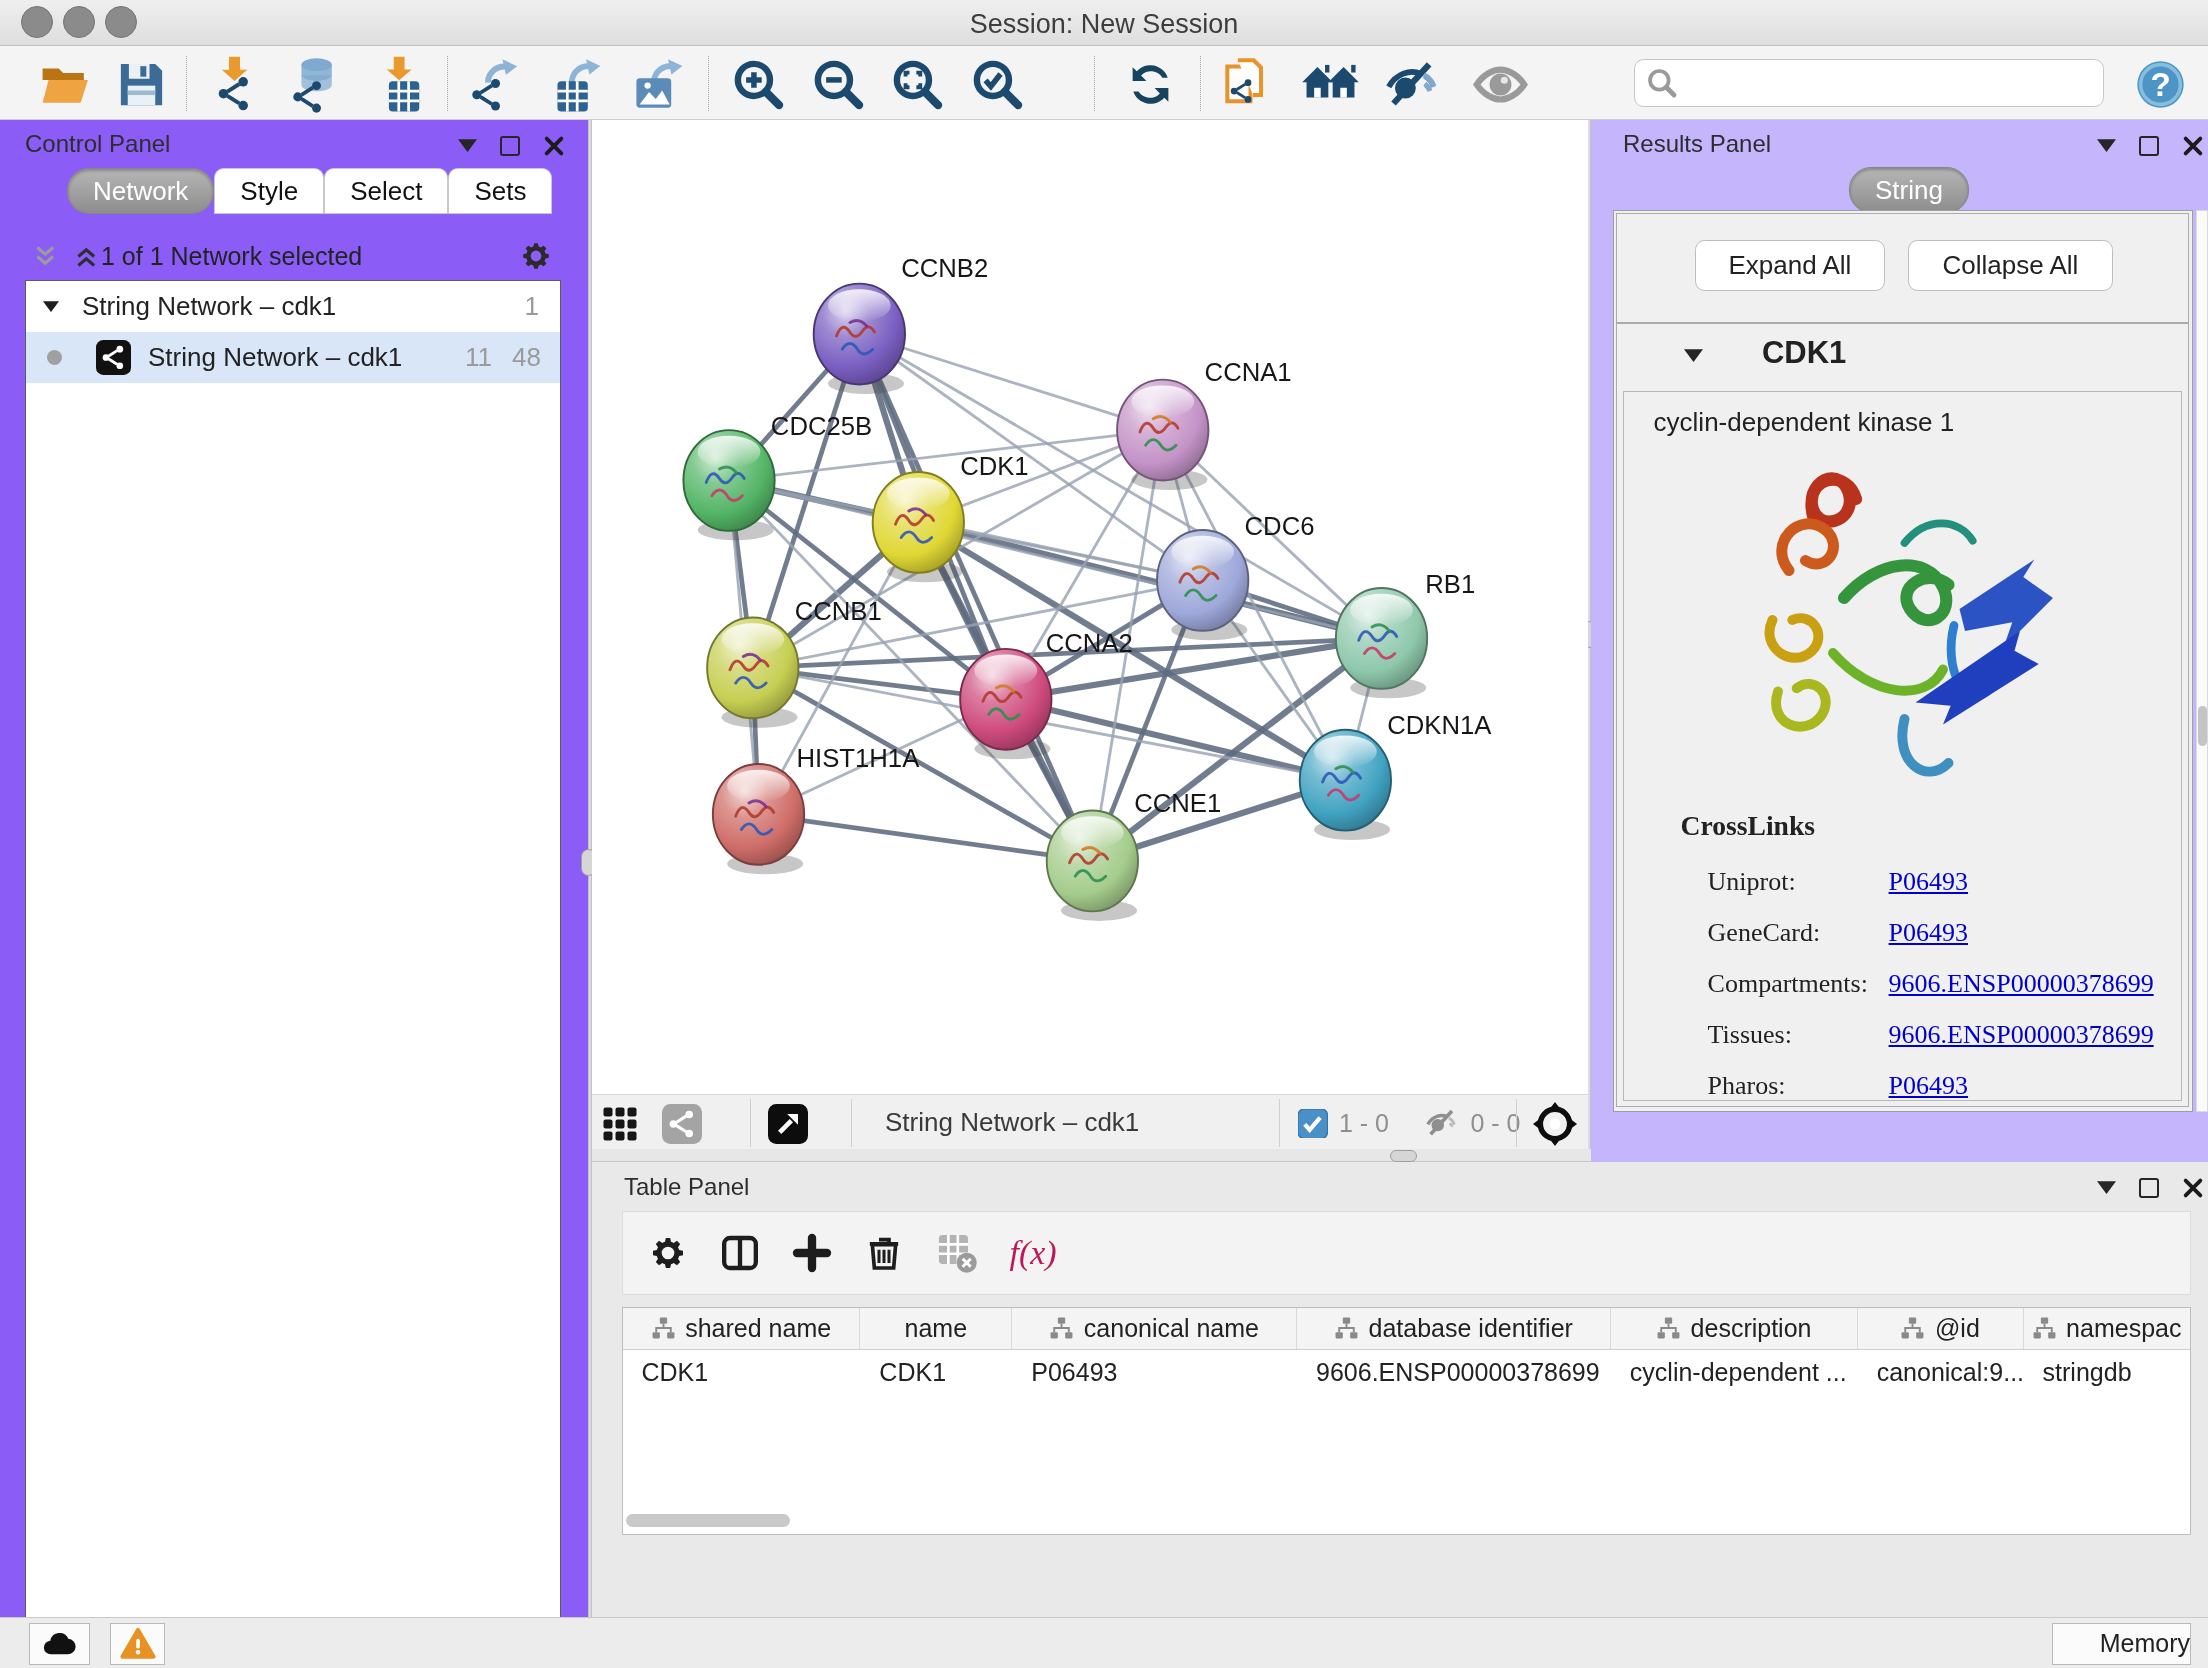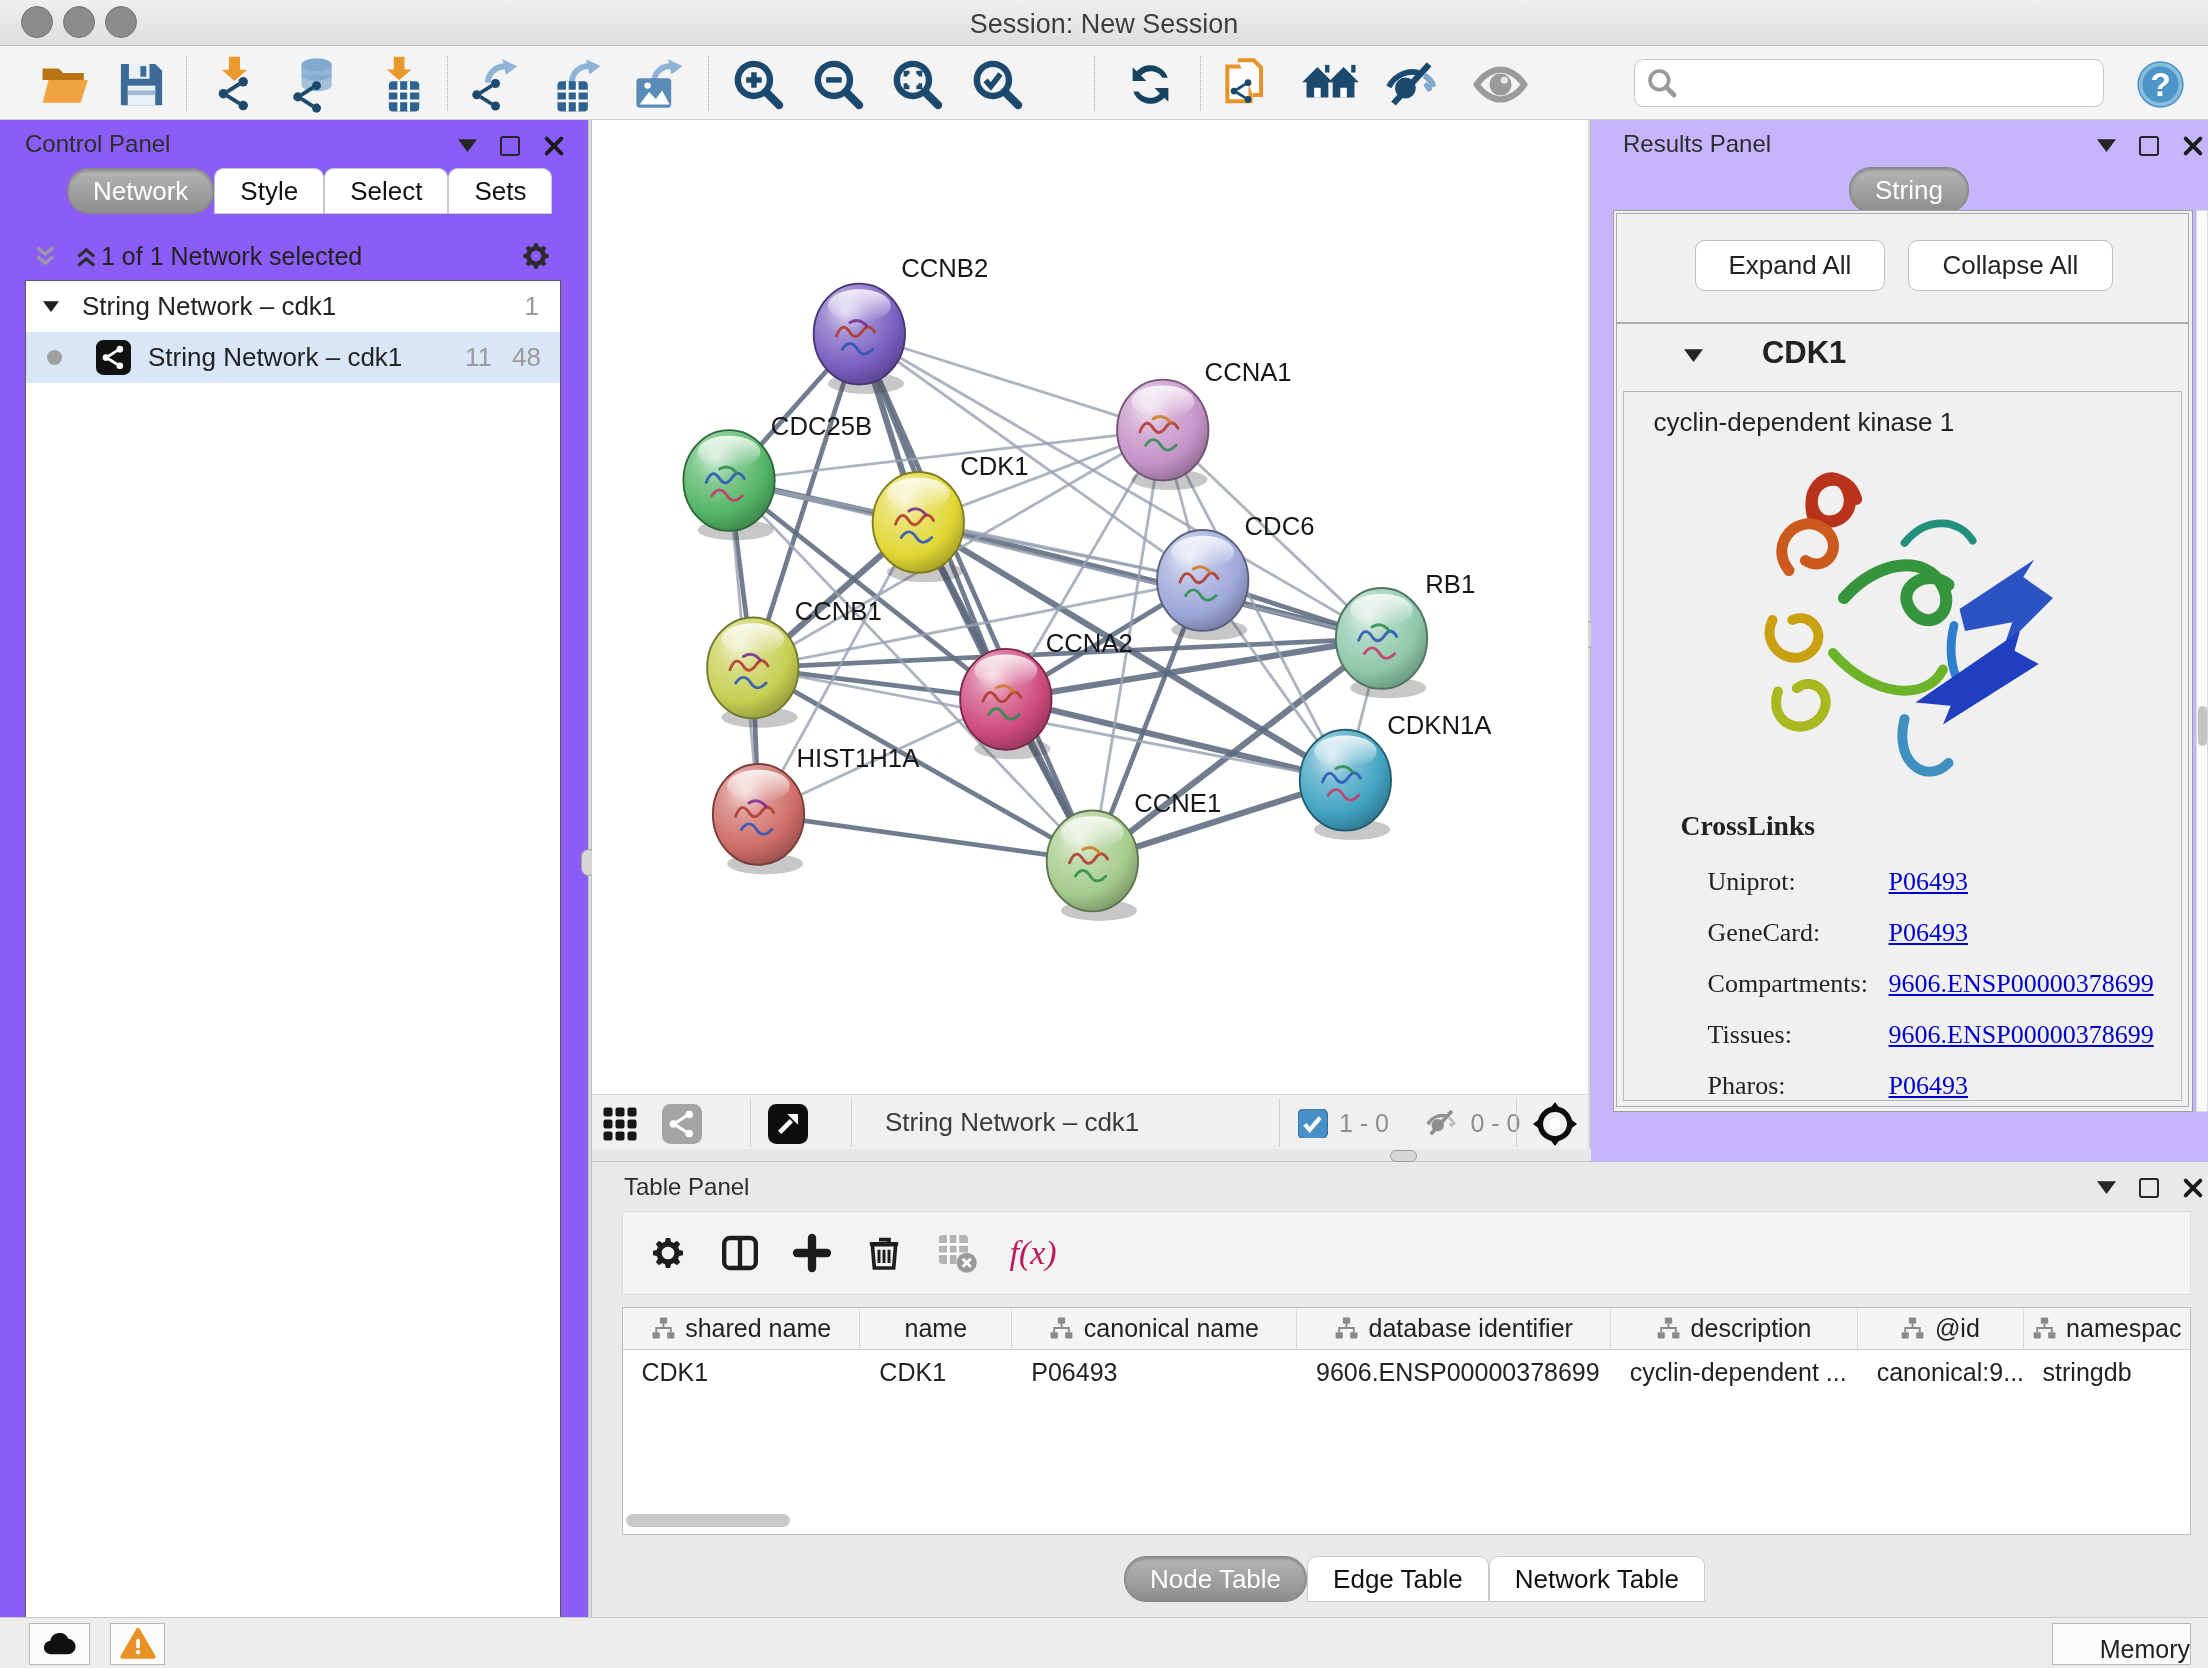--- a/index.html
+++ b/index.html
@@ -89,21 +89,21 @@
   .td { font-size:25px; padding:7.6px 0 0 19px; overflow:hidden; white-space:nowrap; }
   #tp-scroll-thumb { left:34px; top:352px; width:164px; height:13.3px; background:#c9c9c9;
     border-radius:6.7px; }
   #tp-tabs { left:532px; top:394px; display:flex; }
 
   
   #status-bar { left:0; top:1617px; width:2208px; height:51px; background:#ececec;
     border-top:1px solid #c9c9c9; }
   .sb-btn { position:absolute; top:4.8px; height:42px; background:#fbfbfb;
     border:1.9px solid #b9b9b9; display:flex; align-items:center; justify-content:center; }
-  #memory-btn { left:2052px; width:139px; gap:22px; font-size:25px;align-items:flex-end; }
+  #memory-btn { left:2052px; width:139px; gap:22px; font-size:25px; }
   #memory-dot { width:25px; height:25px; border-radius:50%; }
 </style>
 </head>
 <body>
 
 <svg width="0" height="0" style="position:absolute">
   <defs>
     <g id="sym-branch">
       <circle cx="5.5" cy="12" r="2.9"></circle>
         <circle cx="17.5" cy="4.8" r="2.9"></circle>
@@ -841,25 +841,20 @@
         <div class="td" style="width:152px">CDK1</div>
         <div class="td" style="width:285px">P06493</div>
         <div class="td" style="width:314px">9606.ENSP00000378699</div>
         <div class="td" style="width:247px">cyclin-dependent ...</div>
         <div class="td" style="width:166px">canonical:9...</div>
         <div class="td" style="width:166px">stringdb</div>
       </div>
     </div>
     <div class="abs" id="tp-scroll-thumb"></div>
 
-    <div class="abs" id="tp-tabs">
-      <div class="tab active">Node Table</div>
-      <div class="tab">Edge Table</div>
-      <div class="tab">Network Table</div>
-    </div>
   </div>
 
   <div class="abs" id="status-bar">
     <div class="sb-btn" style="left:28.5px; width:61px">
       <svg width="38" height="38" viewBox="0 0 24 24">
           <path d="M7 18.5a4.3 4.3 0 0 1-.5-8.6 6 6 0 0 1 11.4-1.2 3.9 3.9 0 0 1-.6 9.8z" fill="#111"></path>
         </svg>
     </div>
     <div class="sb-btn" style="left:110px; width:55px">
       <svg width="36" height="36" viewBox="0 0 24 24">

